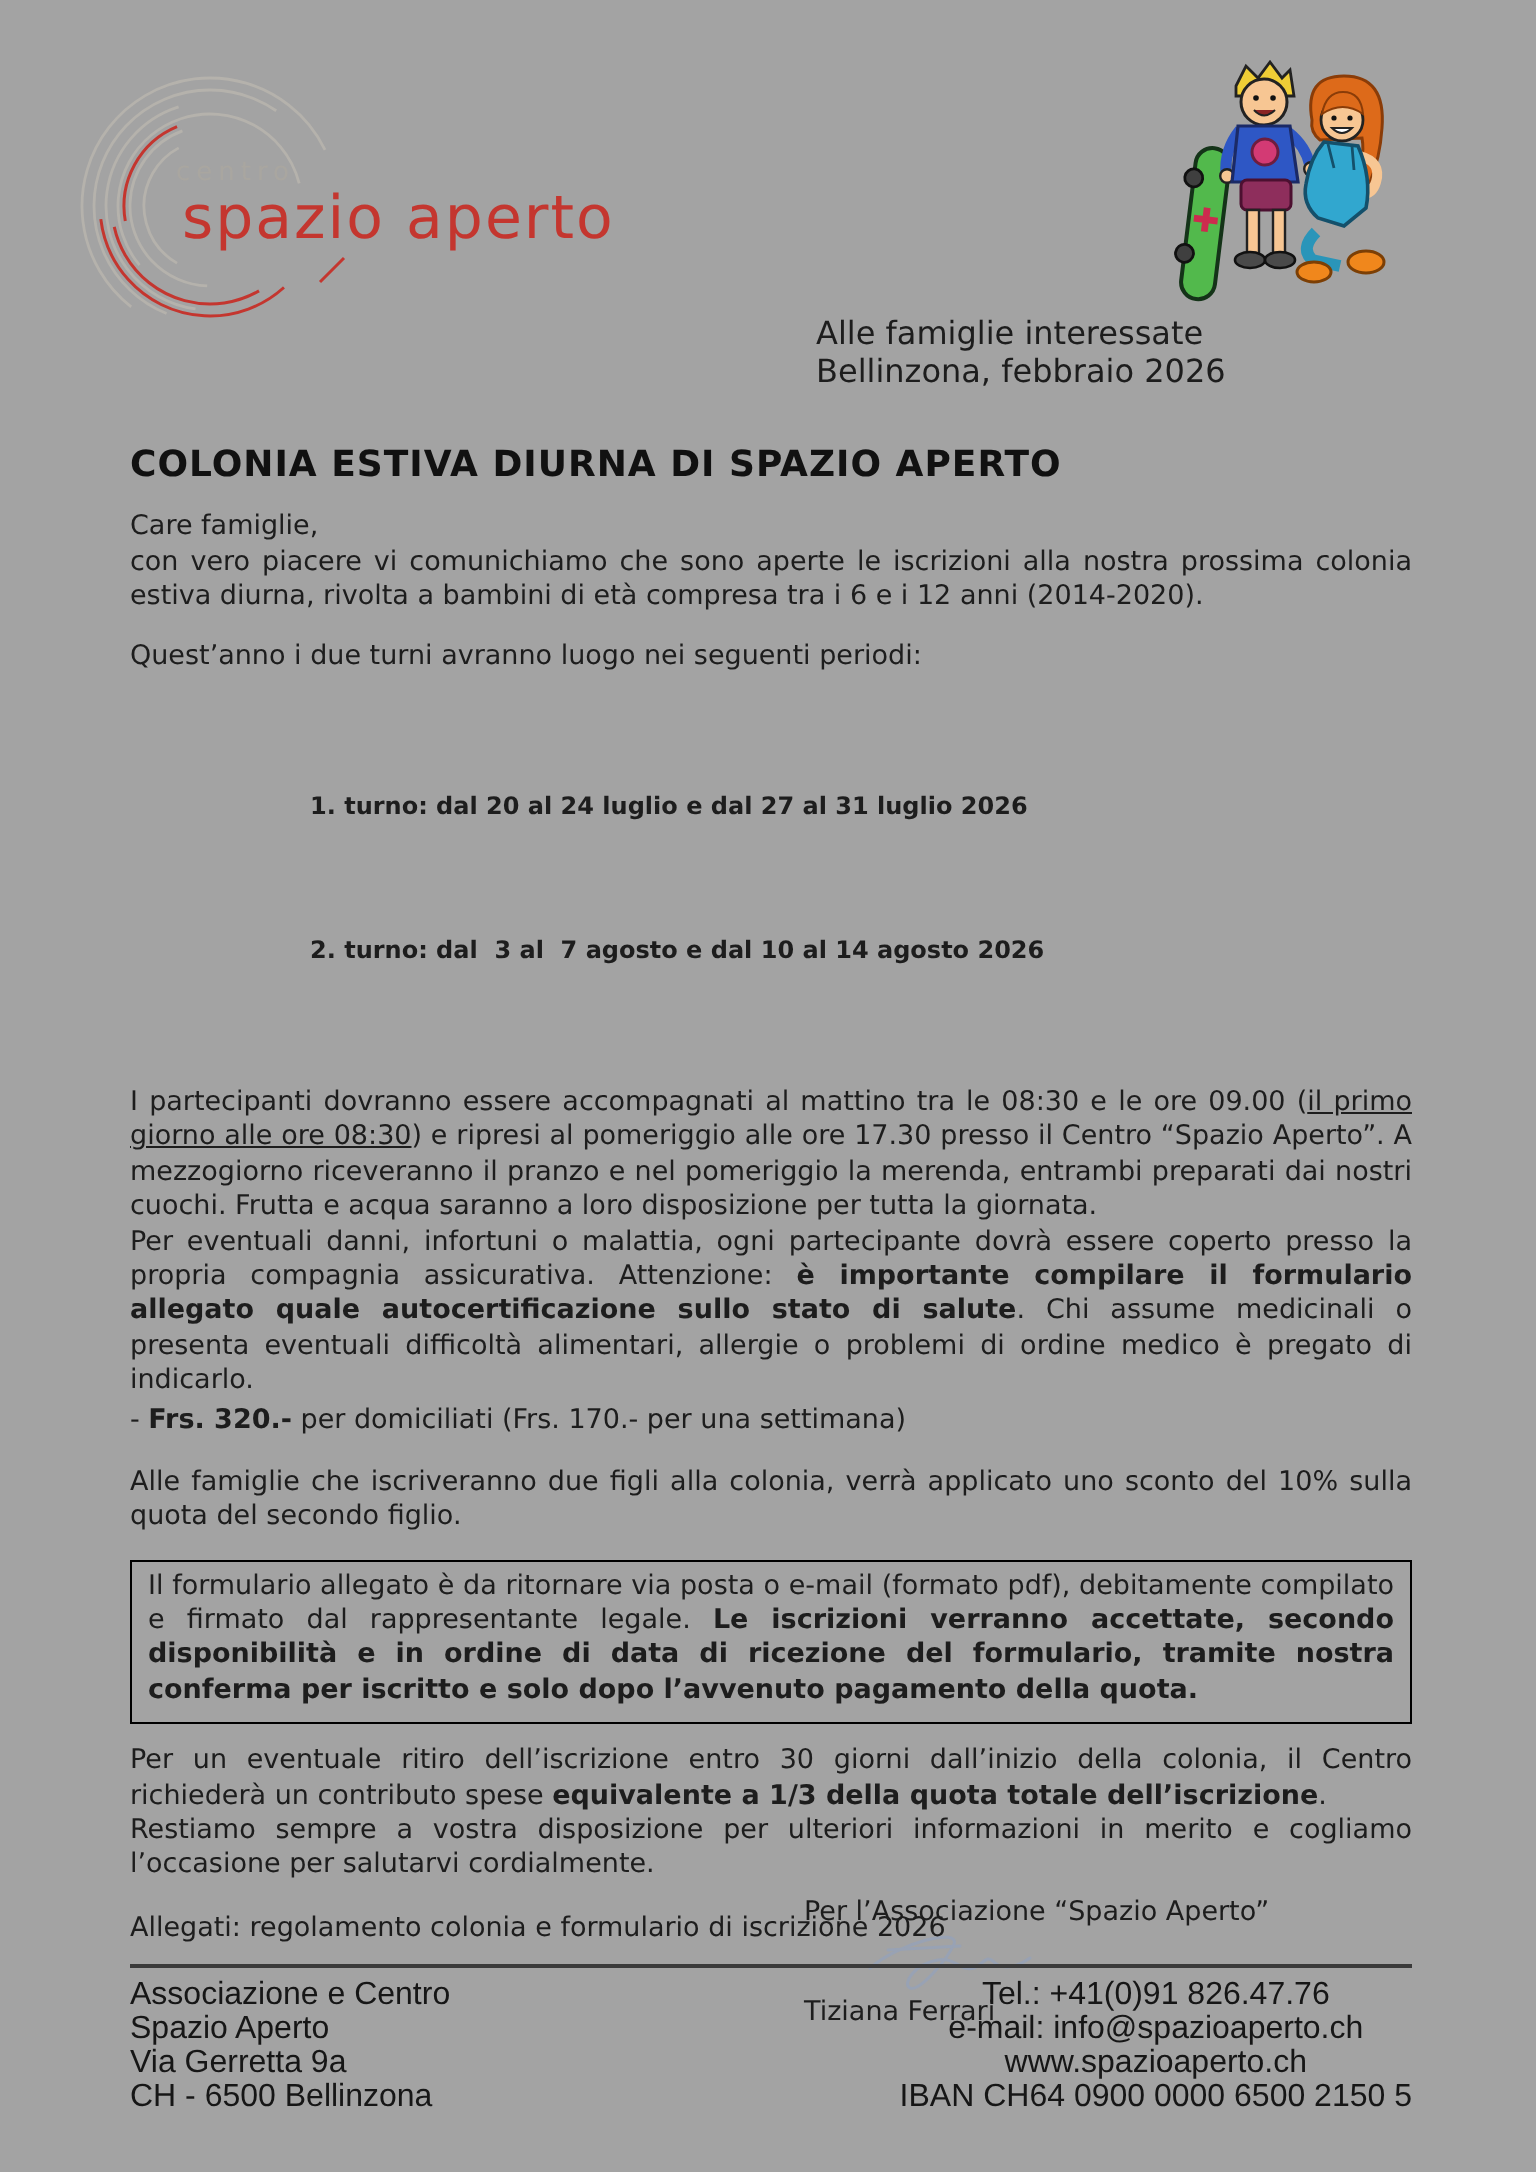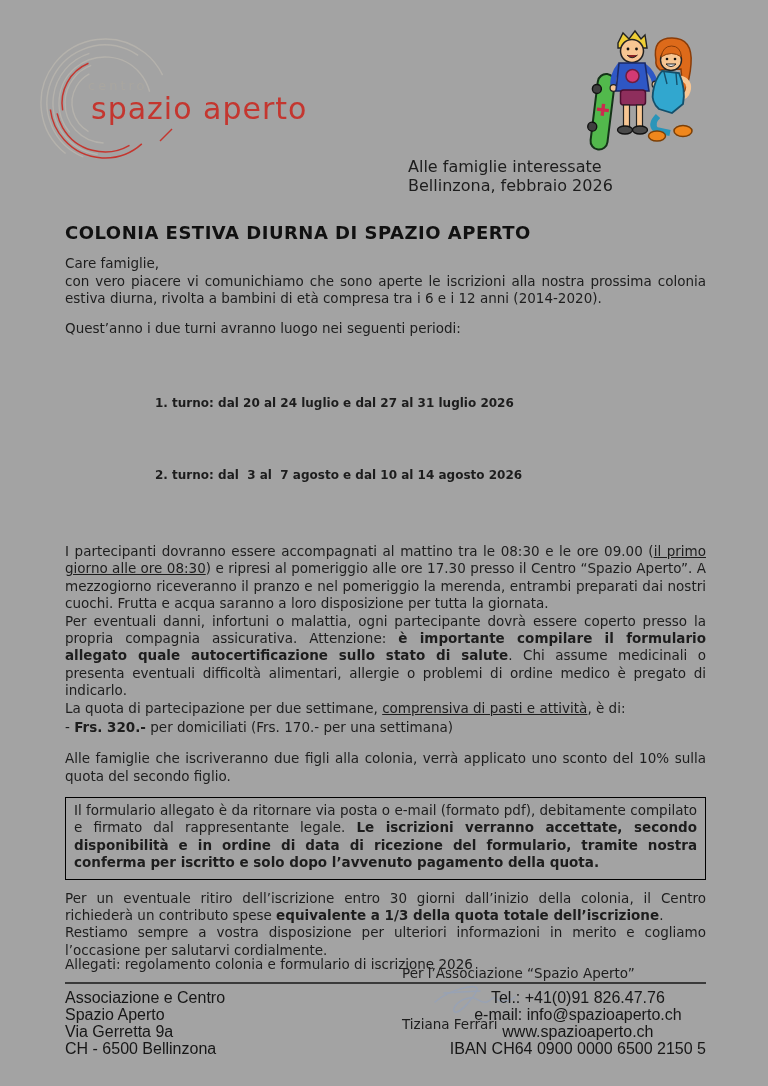--- a/index.html
+++ b/index.html
@@ -131,21 +131,20 @@
     <div class="turni">
       <div>1. turno: dal 20 al 24 luglio e dal 27 al 31 luglio 2026</div>
       <div>2. turno: dal  3 al  7 agosto e dal 10 al 14 agosto 2026</div>
     </div>
 
     <p class="mb17"><span>I partecipanti dovranno essere accompagnati al mattino tra le 08:30 e le ore 09.00 (</span><span class="u">il primo giorno alle ore 08:30</span><span>) e ripresi al pomeriggio alle ore 17.30 presso il Centro “Spazio Aperto”. A mezzogiorno riceveranno il pranzo e nel pomeriggio la merenda, entrambi preparati dai nostri cuochi. Frutta e acqua saranno a loro disposizione per tutta la giornata.</span></p>
 
     <p class="mb17"><span>Per eventuali danni, infortuni o malattia, ogni partecipante dovrà essere coperto presso la propria compagnia assicurativa. Attenzione: </span><span class="b">è importante compilare il formulario allegato quale autocertificazione sullo stato di salute</span><span>. Chi assume medicinali o presenta eventuali difficoltà alimentari, allergie o problemi di ordine medico è pregato di indicarlo.</span></p>
 
     <div class="fees">
-      <p><span>La quota di partecipazione per due settimane, </span><span class="u">comprensiva di pasti e attività</span><span>, è di:</span></p>
       <div class="fee-items">
         <div><span>- </span><span class="b">Frs. 320.-</span><span> per domiciliati (Frs. 170.- per una settimana)</span></div>
       </div>
     </div>
 
     <p class="discount">Alle famiglie che iscriveranno due figli alla colonia, verrà applicato uno sconto del 10% sulla quota del secondo figlio.</p>
 
     <div class="boxed"><span>Il formulario allegato è da ritornare via posta o e-mail (formato pdf), debitamente compilato e firmato dal rappresentante legale. </span><span class="b">Le iscrizioni verranno accettate, secondo disponibilità e in ordine di data di ricezione del formulario, tramite nostra conferma per iscritto e solo dopo l’avvenuto pagamento della quota.</span></div>
 
     <p class="withdrawal"><span>Per un eventuale ritiro dell’iscrizione entro 30 giorni dall’inizio della colonia, il Centro richiederà un contributo spese </span><span class="b">equivalente a 1/3 della quota totale dell’iscrizione</span><span>.</span>

